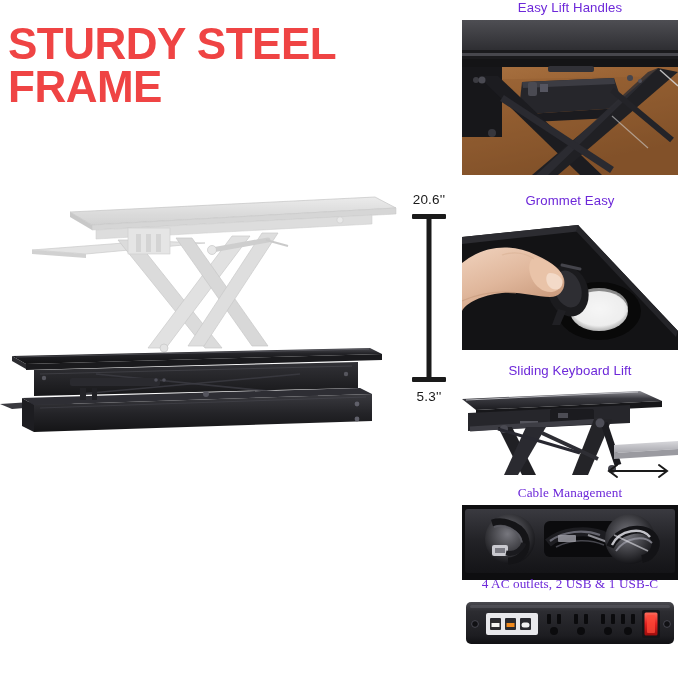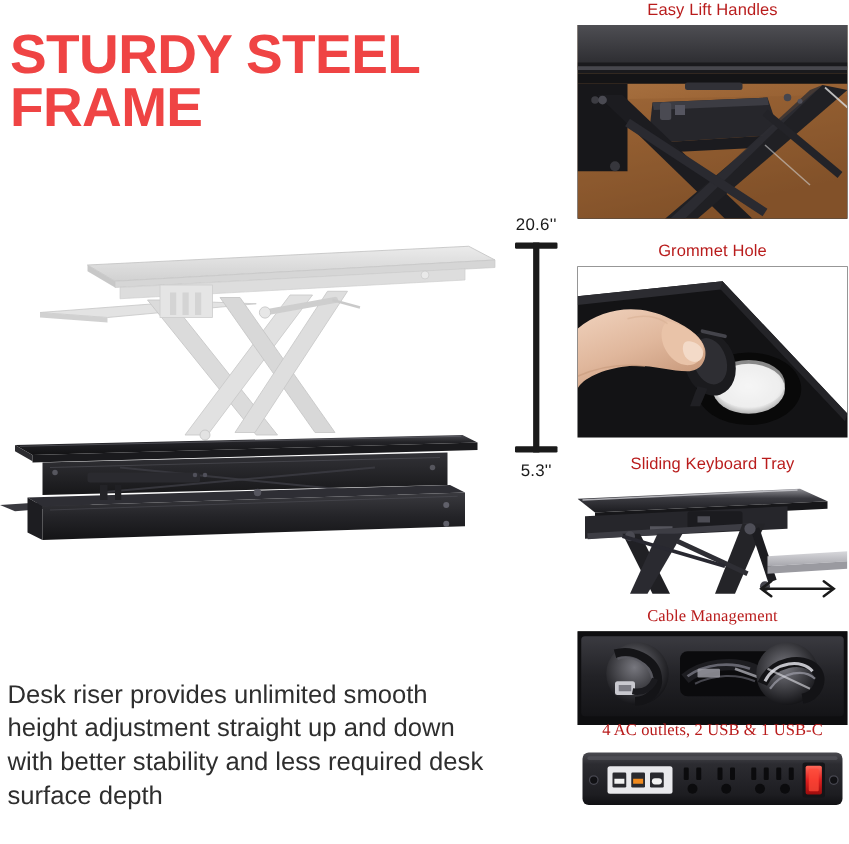--- a/index.html
+++ b/index.html
@@ -20,37 +20,37 @@
   .body-copy {
     position: absolute; left: 6px; top: 542px; width: 392px;
     font-size: 20.5px; line-height: 1.32; color: #2e2e2e;
   }
 
   
   .hero { position: absolute; left: 0px; top: 188px; width: 400px; height: 252px; }
   .hero svg { display: block; width: 100%; height: 100%; }
 
   
-  .dim { position: absolute; left: 398px; top: 172px; width: 62px; height: 212px; }
+  .dim { position: absolute; left: 398px; top: 192px; width: 62px; height: 212px; }
   .dim-label {
     position: absolute; width: 62px; text-align: center;
     font-size: 13.5px; color: #1a1a1a; font-weight: 400; letter-spacing: 0.2px;
   }
   .dim-label.top { top: 0px; }
   .dim-label.bottom { bottom: 0px; }
   .dim-bar { position: absolute; left: 50%; transform: translateX(-50%); }
   .dim-cap { width: 34px; height: 5px; background: #1a1a1a; border-radius: 1px; }
   .dim-cap.top { top: 22px; }
   .dim-cap.bottom { top: 185px; }
   .dim-stem { width: 5px; height: 168px; background: #1a1a1a; top: 22px; }
 
   
   .panel { position: absolute; left: 462px; width: 216px; }
   .panel-title {
-    width: 100%; text-align: center; color: #b91c1c;
+    width: 100%; text-align: center; color: #6d28d9;
     font-size: 13.2px; line-height: 1.2; letter-spacing: 0.1px;
     margin-bottom: 4px; white-space: nowrap;
   }
   .photo { position: relative; width: 216px; overflow: hidden; background: #101010; }
   .photo svg { display: block; width: 100%; height: 100%; }
 
   .p1 { top: 0px; }   .p1 .photo { height: 155px; }
   .p2 { top: 193px; } .p2 .photo { height: 137px; }
   .p3 { top: 363px; } .p3 .photo { height: 103px; background: #ffffff; }
   .p4 { top: 485px; font-family: Liberation Serif, serif; } .p4 .photo { height: 75px; }
@@ -148,21 +148,20 @@
   </div>
 
   <div class="dim">
     <div class="dim-label top">20.6''</div>
     <div class="dim-bar dim-cap top"></div>
     <div class="dim-bar dim-stem"></div>
     <div class="dim-bar dim-cap bottom"></div>
     <div class="dim-label bottom">5.3''</div>
   </div>
 
-  <div class="body-copy">Desk riser provides unlimited smooth height adjustment straight up and down with better stability and less required desk surface depth</div>
 
   <div class="panel p1">
     <div class="panel-title">Easy Lift Handles</div>
     <div class="photo">
       <svg viewBox="0 0 216 155" preserveAspectRatio="none">
         <defs>
           <linearGradient id="wood" x1="0" y1="0" x2="0.3" y2="1">
             <stop offset="0" stop-color="#b9824e"></stop>
               <stop offset="0.5" stop-color="#9c6536"></stop>
             <stop offset="1" stop-color="#7d4e27"></stop>
@@ -201,21 +200,21 @@
         <circle cx="20" cy="60" r="3.5" fill="#4a4a52"></circle>
         <circle cx="168" cy="58" r="3" fill="#46464e"></circle>
         <circle cx="178" cy="61" r="2" fill="#50505a"></circle>
         <path d="M198,50 L216,66" stroke="#d8d8d8" stroke-width="1.4" opacity="0.85"></path>
         <path d="M150,96 L186,128" stroke="#cfcfcf" stroke-width="1.2" opacity="0.6"></path>
       </svg>
     </div>
   </div>
 
   <div class="panel p2">
-    <div class="panel-title">Grommet Hole</div>
+    <div class="panel-title">Grommet Easy</div>
     <div class="photo">
       <svg viewBox="0 0 216 137" preserveAspectRatio="none">
         <defs>
           <linearGradient id="skin" x1="0" y1="0" x2="0.6" y2="1">
             <stop offset="0" stop-color="#f0d2bd"></stop>
               <stop offset="0.55" stop-color="#e0b79c"></stop>
             <stop offset="1" stop-color="#c99a7c"></stop>
           </linearGradient>
           <radialGradient id="holeG" cx="0.5" cy="0.45" r="0.6">
             <stop offset="0" stop-color="#fafafa"></stop>
@@ -250,21 +249,21 @@
                    C82,80 74,74 70,66 C66,58 66,48 72,44 Z" fill="#e9c3a8"></path>
           <path d="M88,60 C96,60 102,66 100,72 C98,78 90,78 86,72 C83,67 84,60 88,60 Z" fill="#f3dac8"></path>
           <path d="M0,88 C18,80 38,78 54,80" stroke="#c79a7c" stroke-width="1.2" fill="none" opacity="0.6"></path>
           <path d="M40,42 C52,38 64,40 72,46" stroke="#d9b095" stroke-width="1.2" fill="none" opacity="0.6"></path>
         </g>
       </svg>
     </div>
   </div>
 
   <div class="panel p3">
-    <div class="panel-title">Sliding Keyboard Tray</div>
+    <div class="panel-title">Sliding Keyboard Lift</div>
     <div class="photo">
       <svg viewBox="0 0 216 103" preserveAspectRatio="none">
         <defs>
           <linearGradient id="trayTop" x1="0" y1="0" x2="0" y2="1">
             <stop offset="0" stop-color="#8e8e94"></stop>
               <stop offset="0.4" stop-color="#3a3a40"></stop>
             <stop offset="1" stop-color="#1b1b1f"></stop>
           </linearGradient>
           <linearGradient id="trayOut" x1="0" y1="0" x2="0" y2="1">
             <stop offset="0" stop-color="#d8d8dc"></stop>

